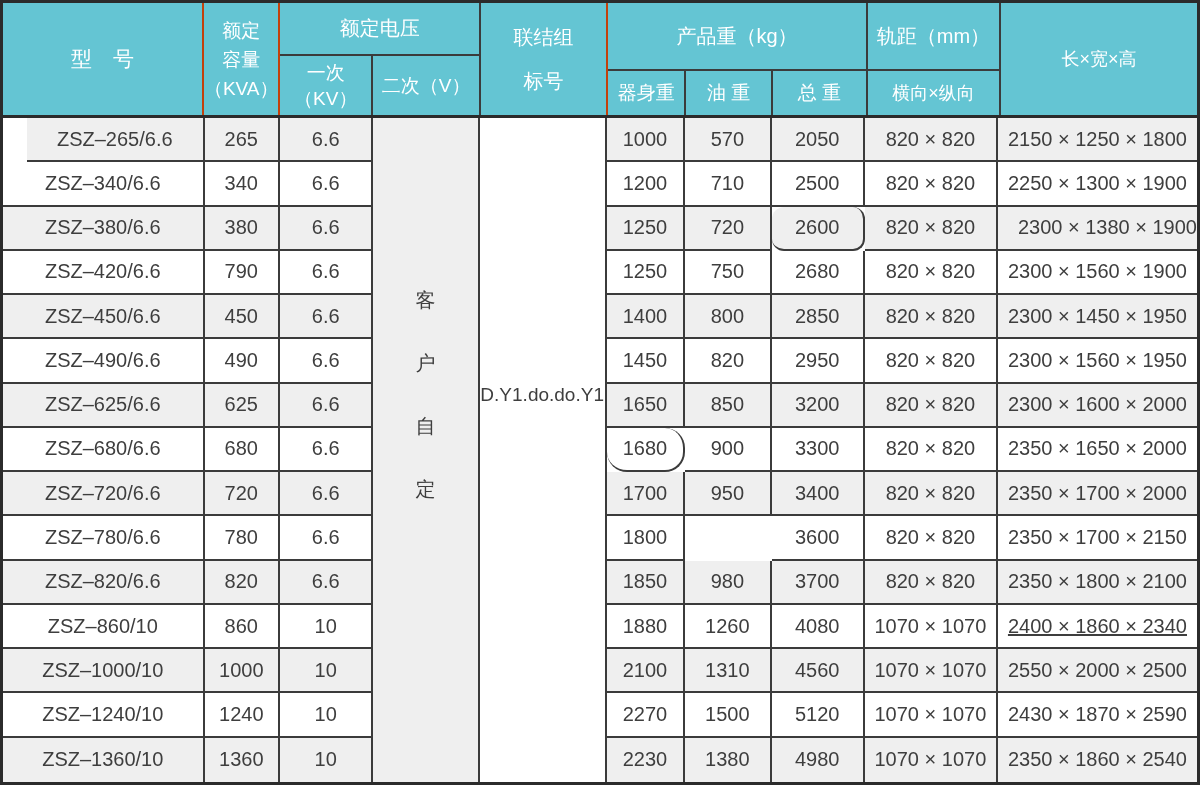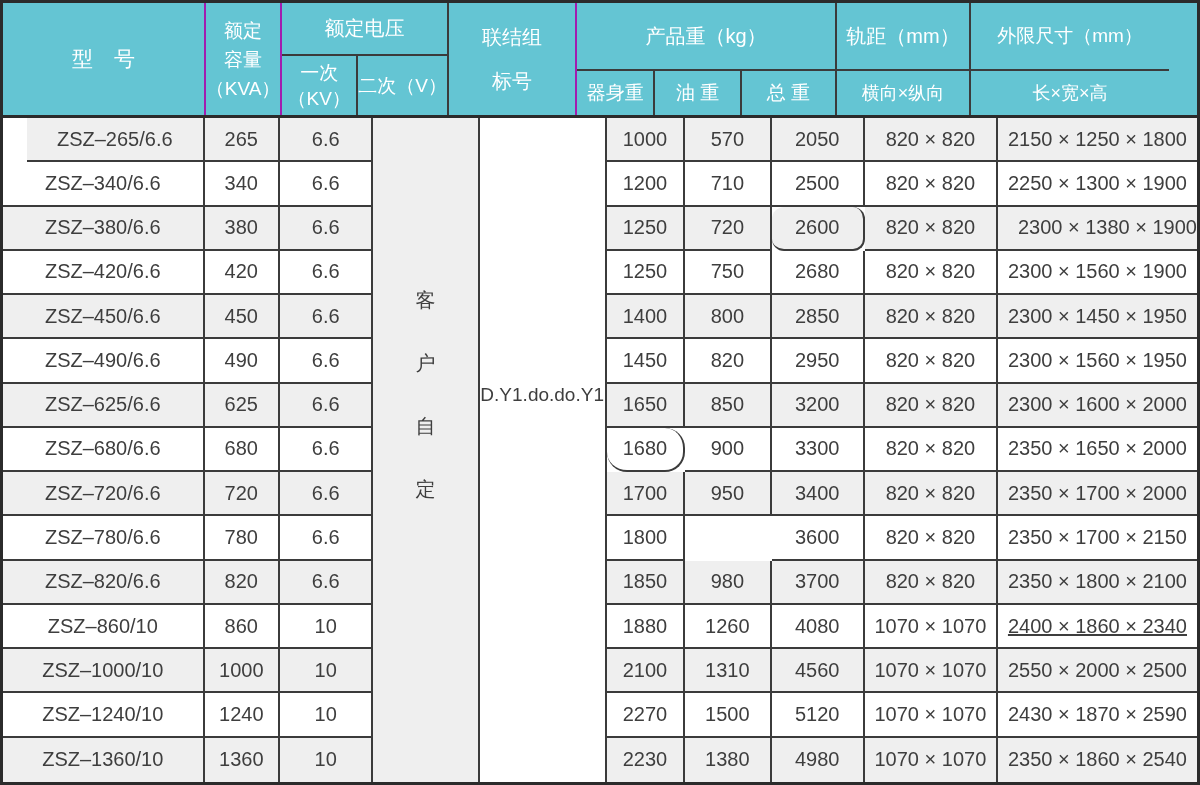--- a/index.html
+++ b/index.html
@@ -28,30 +28,30 @@
     border-bottom: 3px solid #2b2b2b;
   }
   .h-cell, .h-group-top, .h-sub {
     display: flex;
     align-items: center;
     justify-content: center;
     text-align: center;
     box-sizing: border-box;
     white-space: nowrap;
   }
-  .h-cell { border-right: 2px solid #a21caf; }
+  .h-cell { border-right: 2px solid #c2410c; }
   .h-group { display: flex; flex-direction: column; box-sizing: border-box; border-right: 2px solid #3b3b3b; }
   .h-group.last { border-right: none; }
   .h-group-top { border-bottom: 2px solid #3b3b3b; font-size: 20px; }
   .h-group-bottom { flex: 1; display: flex; }
   .h-sub { font-size: 19px; border-right: 2px solid #3b3b3b; box-sizing: border-box; }
   .h-sub.last { border-right: none; }
   .w-model { width: 203px; font-size: 21px; }
   .w-capacity { width: 76px; font-size: 19px; }
-  .w-voltage { width: 167px; }
+  .w-voltage { width: 201px; }
   .w-conn { width: 128px; font-size: 20px; }
   .w-weight { width: 260px; }
   .w-gauge { width: 134px; }
   .w-dims { width: 198px; border-right: none; }
   .top-short { height: 53px; }   
   .top-tall  { height: 68px; }   
   .stack { display: flex; flex-direction: column; align-items: center; justify-content: center; }
   .stack span { line-height: 29px; }
   .stack2 span { line-height: 26px; }
   .conn-stack span { line-height: 24px; }
@@ -150,23 +150,20 @@
         <span>轨距（mm）</span>
       </div>
       <div class="h-group-bottom">
         <div class="h-sub last sub-small" style="width:100%">
           <span>横向×纵向</span>
         </div>
       </div>
     </div>
 
     <div class="h-group w-dims last">
-      <div class="h-group-top top-tall" style="font-size:19px">
-        <span>外限尺寸（mm）</span>
-      </div>
       <div class="h-group-bottom">
         <div class="h-sub last sub-small" style="width:100%">
           <span>长×宽×高</span>
         </div>
       </div>
     </div>
 
   </div>
 
   <div class="tbody" style="grid-template-rows: repeat(15, 1fr);">
@@ -198,21 +195,21 @@
       <div class="cell no-right" style="grid-area: 2 / 10;">2250 × 1300 × 1900</div>
       <div class="cell alt" style="grid-area: 3 / 1;">ZSZ–380/6.6</div>
       <div class="cell alt" style="grid-area: 3 / 2;">380</div>
       <div class="cell alt" style="grid-area: 3 / 3;">6.6</div>
       <div class="cell alt" style="grid-area: 3 / 6;">1250</div>
       <div class="cell alt" style="grid-area: 3 / 7;">720</div>
       <div class="cell alt" style="grid-area: 3 / 8; border-radius: 12px;">2600</div>
       <div class="cell alt" style="grid-area: 3 / 9;">820 × 820</div>
       <div class="cell alt no-right" style="grid-area: 3 / 10; padding-left: 20px;">2300 × 1380 × 1900</div>
       <div class="cell" style="grid-area: 4 / 1;">ZSZ–420/6.6</div>
-      <div class="cell" style="grid-area: 4 / 2;">420</div>
+      <div class="cell" style="grid-area: 4 / 2;">790</div>
       <div class="cell" style="grid-area: 4 / 3;">6.6</div>
       <div class="cell" style="grid-area: 4 / 6;">1250</div>
       <div class="cell" style="grid-area: 4 / 7;">750</div>
       <div class="cell" style="grid-area: 4 / 8;">2680</div>
       <div class="cell" style="grid-area: 4 / 9;">820 × 820</div>
       <div class="cell no-right" style="grid-area: 4 / 10;">2300 × 1560 × 1900</div>
       <div class="cell alt" style="grid-area: 5 / 1;">ZSZ–450/6.6</div>
       <div class="cell alt" style="grid-area: 5 / 2;">450</div>
       <div class="cell alt" style="grid-area: 5 / 3;">6.6</div>
       <div class="cell alt" style="grid-area: 5 / 6;">1400</div>

